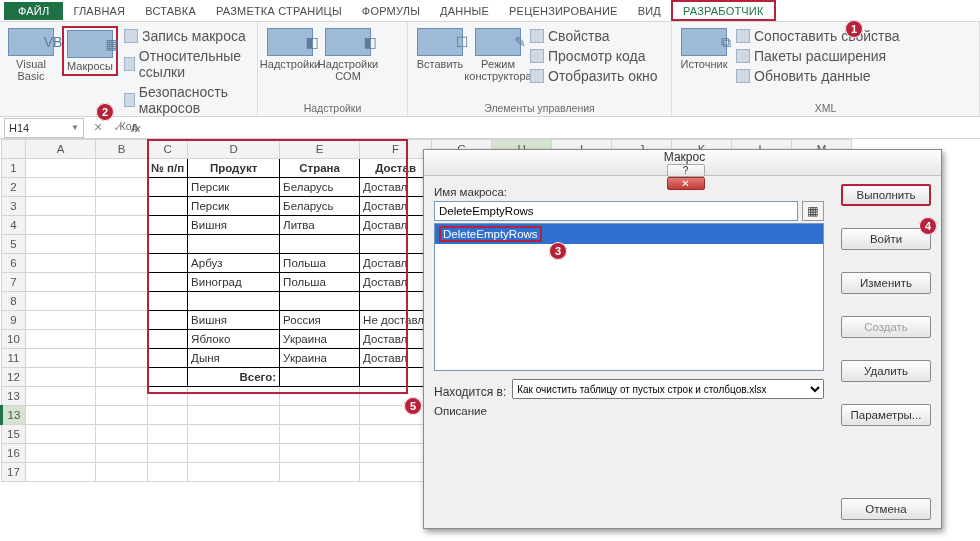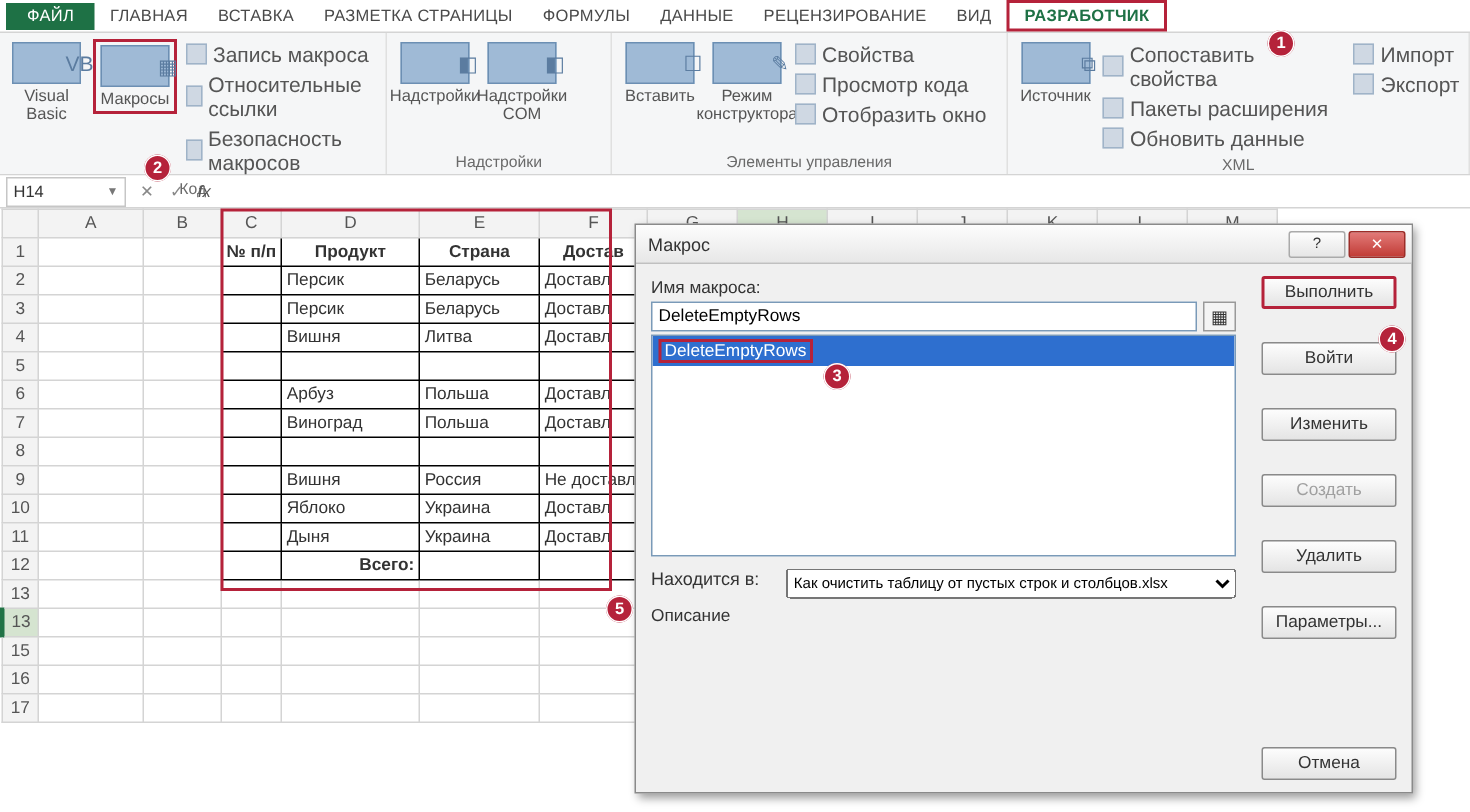--- a/index.html
+++ b/index.html
@@ -3,21 +3,21 @@
 <meta charset="utf-8">
 <style>
   * { box-sizing: border-box; font-family: "Segoe UI", Tahoma, sans-serif; }
   body { margin:0; padding:0; width:980px; height:541px; background:#fff; overflow:hidden; font-size:12px; color:#333; position:relative; }
 
   
   .tabs { display:flex; align-items:center; height:22px; background:#fff; border-bottom:1px solid #d4d4d4; padding-left:4px; }
   .tab { padding:3px 10px 2px; font-size:11px; color:#4a4a4a; text-transform:uppercase; letter-spacing:.2px; cursor:pointer; }
   .tab.file { background:#1e7145; color:#fff; padding:3px 14px; }
   .tab.active { color:#1e7145; }
-  .tab.dev { border:2px solid #b5223a; color:#1e7145; position:relative;font-weight:bold; }
+  .tab.dev { border:2px solid #b5223a; color:#1e7145; position:relative; }
 
   
   .callout { position:absolute; width:18px; height:18px; border-radius:50%; background:#b5223a; color:#fff; font-size:11px; font-weight:bold; display:flex; align-items:center; justify-content:center; box-shadow:0 0 0 1px #fff inset; z-index:50; }
 
   
   .ribbon { display:flex; height:95px; background:#f5f6f7; border-bottom:1px solid #d4d4d4; }
   .group { display:flex; flex-direction:column; border-right:1px solid #e0e0e0; padding:4px 6px 1px; }
   .group-top { flex:1; display:flex; align-items:flex-start; gap:6px; }
   .group-title { text-align:center; font-size:10.5px; color:#6a6a6a; padding:2px 0 1px; }
   .big-btn { display:flex; flex-direction:column; align-items:center; gap:2px; width:52px; padding:2px; text-align:center; font-size:11px; color:#555; cursor:pointer; }
@@ -50,33 +50,33 @@
   .celltxt { padding:0 3px; text-align:left; overflow:hidden; white-space:nowrap; }
   .celltxt.c { text-align:center; }
   .celltxt.r { text-align:right; font-weight:bold; }
   .hdrcell { font-weight:bold; text-align:center; border:1px solid #000 !important; }
   .datacell { border:1px solid #000 !important; }
   .rowhdr.sel { background:#d5e4d0; border-left:3px solid #217346 !important; }
   .colhdr.sel { background:#d5e4d0; }
 
   
   .dialog { position:absolute; left:423px; top:149px; width:519px; height:380px; background:#f0f0f0; border:1px solid #8a8a8a; box-shadow:2px 3px 6px rgba(0,0,0,.4); }
-  .dlg-title { height:26px; background:linear-gradient(#fdfdfd,#e7e7e7); border-bottom:1px solid #c0c0c0; display:flex; align-items:center; padding:0 4px 0 8px; font-size:12px; }
+  .dlg-title { height:26px; background:linear-gradient(#fdfdfd,#e7e7e7); border-bottom:1px solid #c0c0c0; display:flex; align-items:center; padding:0 4px 0 8px; font-size:12px;flex-direction:column; }
   .dlg-title .t { flex:1; }
   .dlg-title .wbtn { width:38px; height:18px; margin-left:2px; display:flex; align-items:center; justify-content:center; border:1px solid #aaa; background:linear-gradient(#fdfdfd,#e6e6e6); border-radius:2px; font-size:10px; }
   .dlg-title .wbtn.close { background:linear-gradient(#e27a78,#c13c36); color:#fff; border-color:#9c2d28; }
   .dlg-body { padding:8px 10px; }
   .dlg-label { font-size:11.5px; margin:2px 0 3px; }
   .dlg-input-row { display:flex; gap:4px; }
   .dlg-input { flex:1; height:20px; border:1px solid #7a9ab8; background:#fff; padding:1px 4px; font-size:11.5px; }
   .dlg-pick { width:22px; height:20px; border:1px solid #999; background:#f4f4f4; display:flex; align-items:center; justify-content:center; }
   .dlg-list { margin-top:2px; height:148px; border:1px solid #7a9ab8; background:#fff; overflow:auto; }
   .dlg-list .item { padding:2px 4px; font-size:11.5px; }
   .dlg-list .item.sel { background:#2e6fcf; color:#fff; }
-  .dlg-row2 { display:flex; gap:18px; align-items:flex-start; margin-top:8px; }
+  .dlg-row2 { display:flex; gap:6px; align-items:flex-end; margin-top:8px; }
   .dlg-row2 select { flex:1; height:20px; font-size:10px; }
   .dlg-side { position:absolute; right:10px; top:34px; width:90px; display:flex; flex-direction:column; gap:22px; }
   .dlg-btn { height:22px; border:1px solid #8a8a8a; background:linear-gradient(#fdfdfd,#e4e4e4); font-size:11.5px; display:flex; align-items:center; justify-content:center; border-radius:2px; cursor:pointer; }
   .dlg-btn.hl { border:2px solid #b5223a; }
   .dlg-btn.dis { color:#a0a0a0;text-align:center; }
   .dlg-bottom { position:absolute; right:10px; bottom:8px; }
   .dlg-body-main { width:390px; }
   .input-hl { border:2px solid #b5223a; padding:0 2px; display:inline-block; }
 
   .mini-ic{font-size:14px;color:#5b7ca0}
@@ -179,30 +179,20 @@
             <div class="ic"></div>
             <span>Сопоставить свойства</span>
           </div>
         <div class="small-row">
             <div class="ic"></div>
             <span>Пакеты расширения</span>
           </div>
         <div class="small-row">
             <div class="ic"></div>
             <span>Обновить данные</span>
-          </div>
-      </div>
-      <div class="col">
-        <div class="small-row">
-            <div class="ic"></div>
-            <span>Импорт</span>
-          </div>
-        <div class="small-row">
-            <div class="ic"></div>
-            <span>Экспорт</span>
           </div>
       </div>
     </div>
     <div class="group-title">XML</div>
   </div>
 </div>
 <div class="callout" style="left:96px;top:103px">2</div>
 
 <div class="fbar">
   <div class="namebox">

